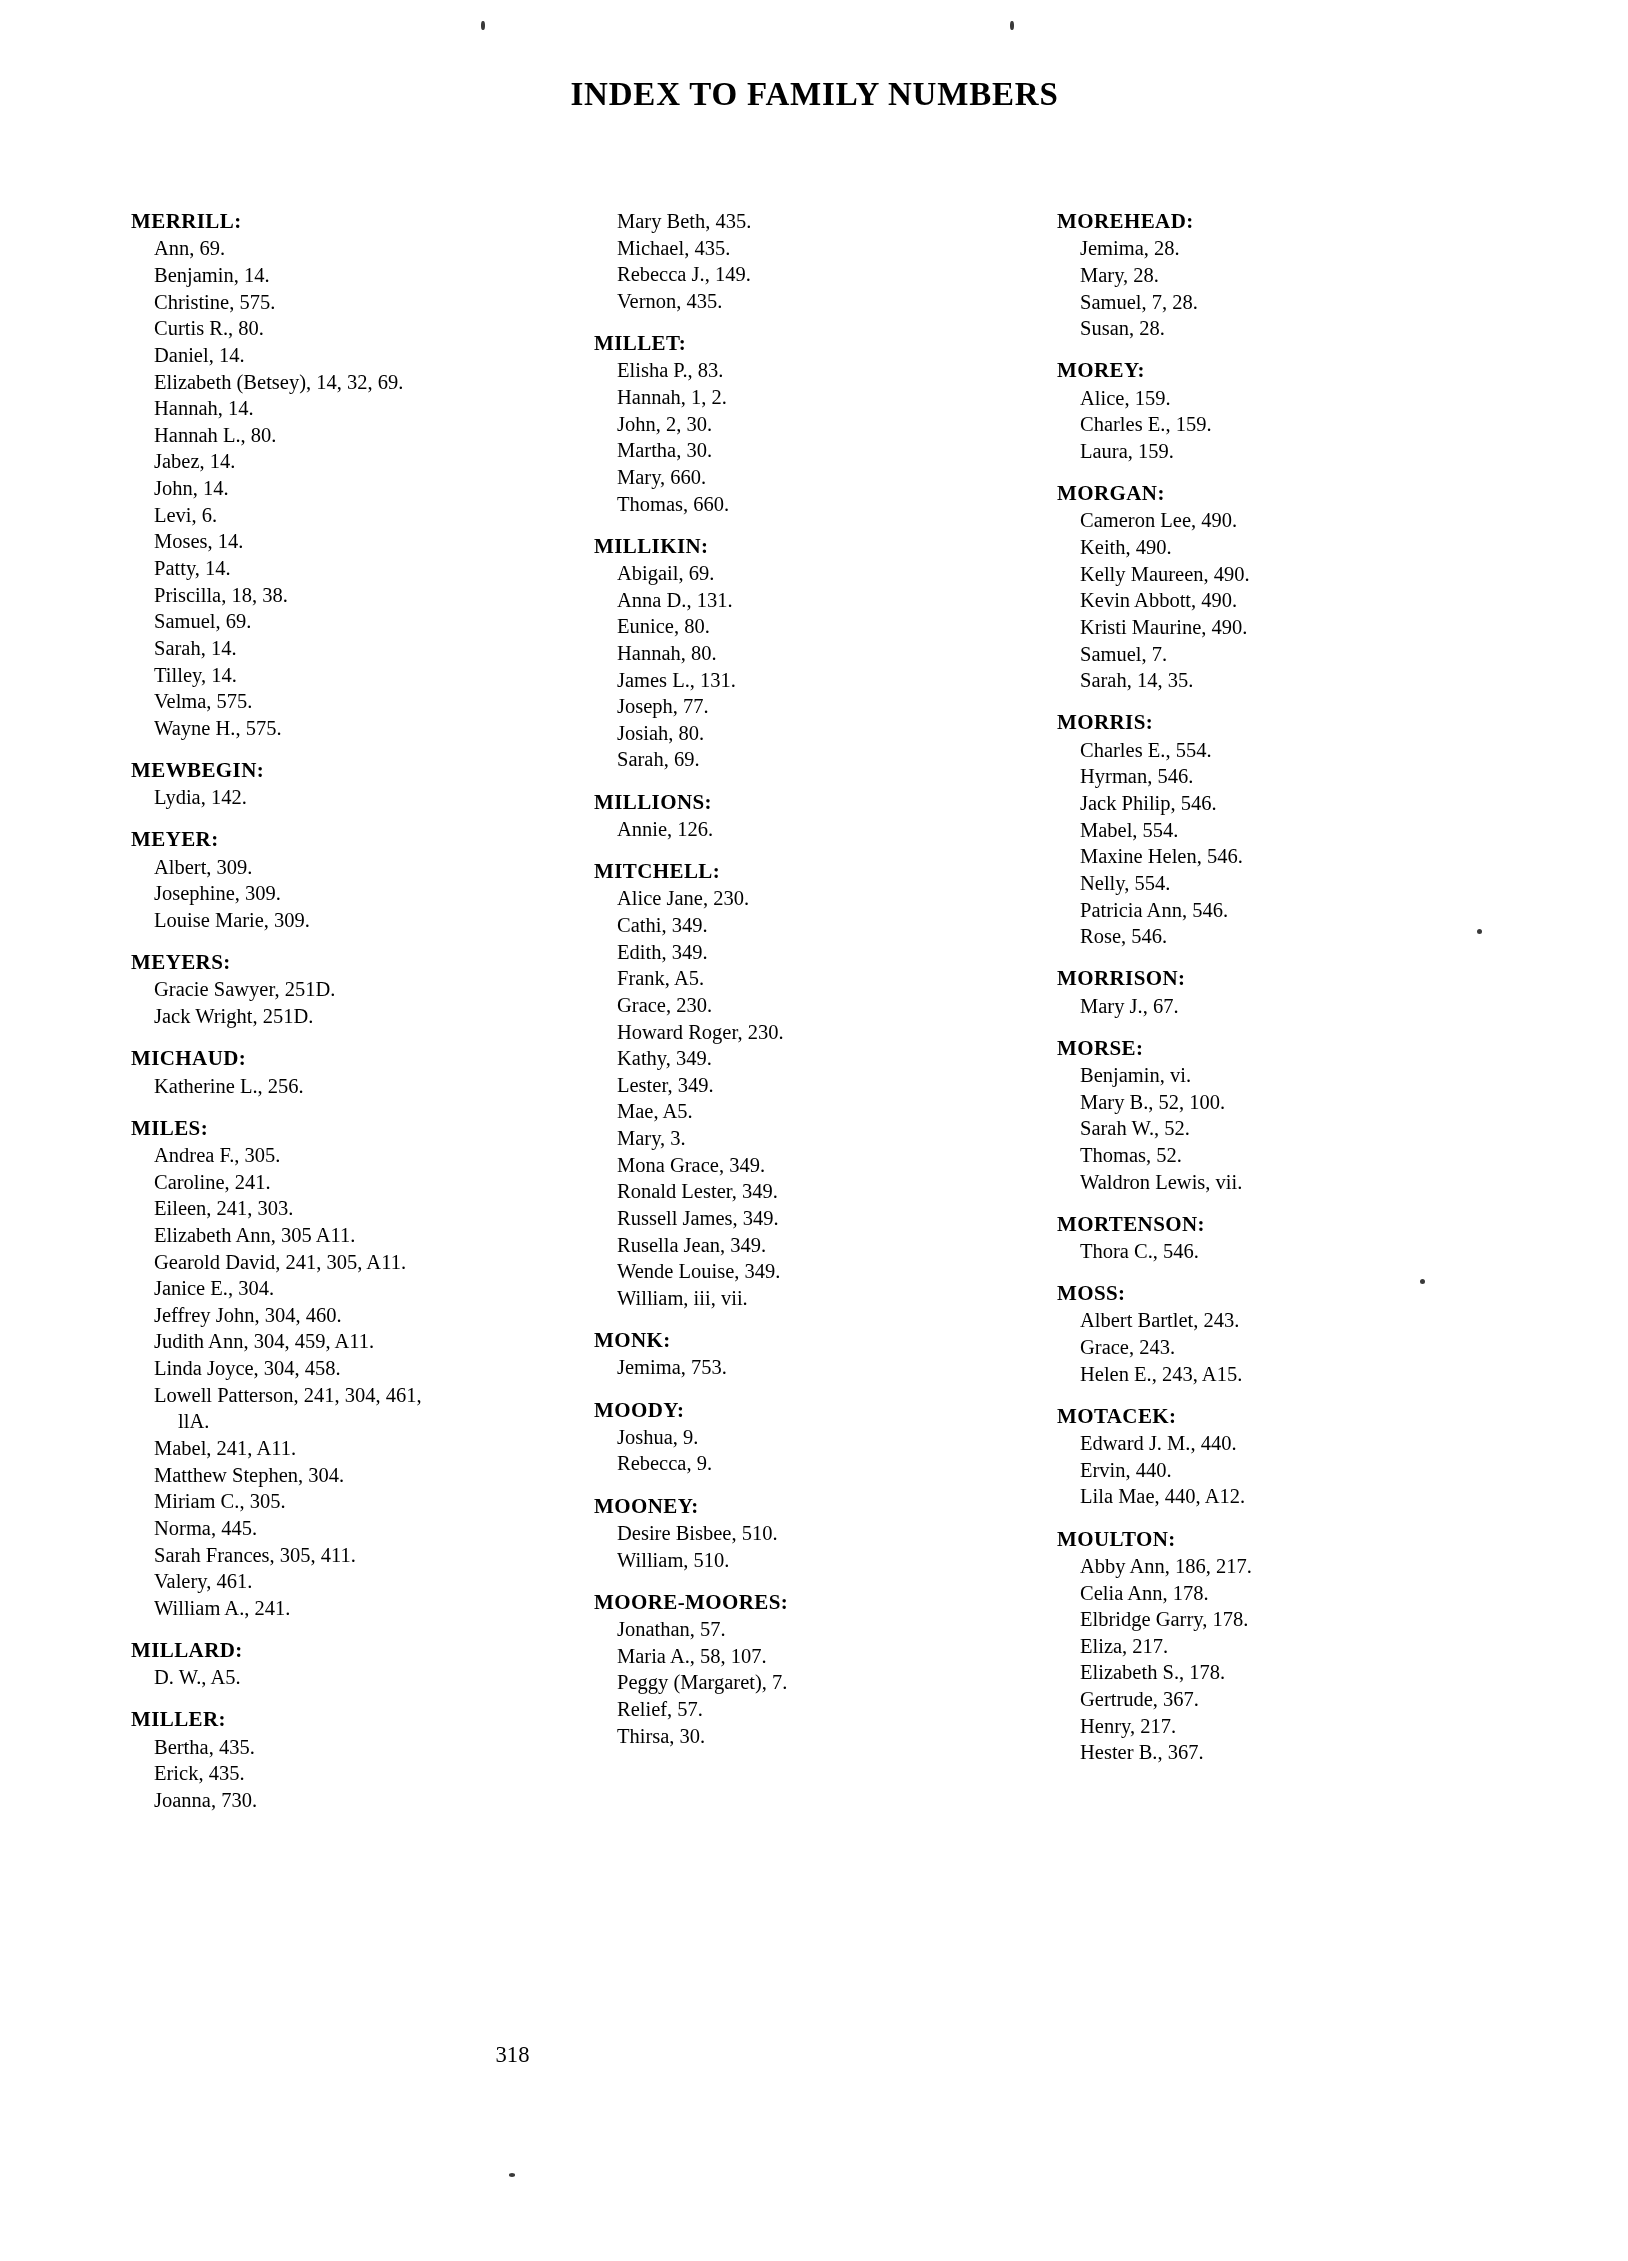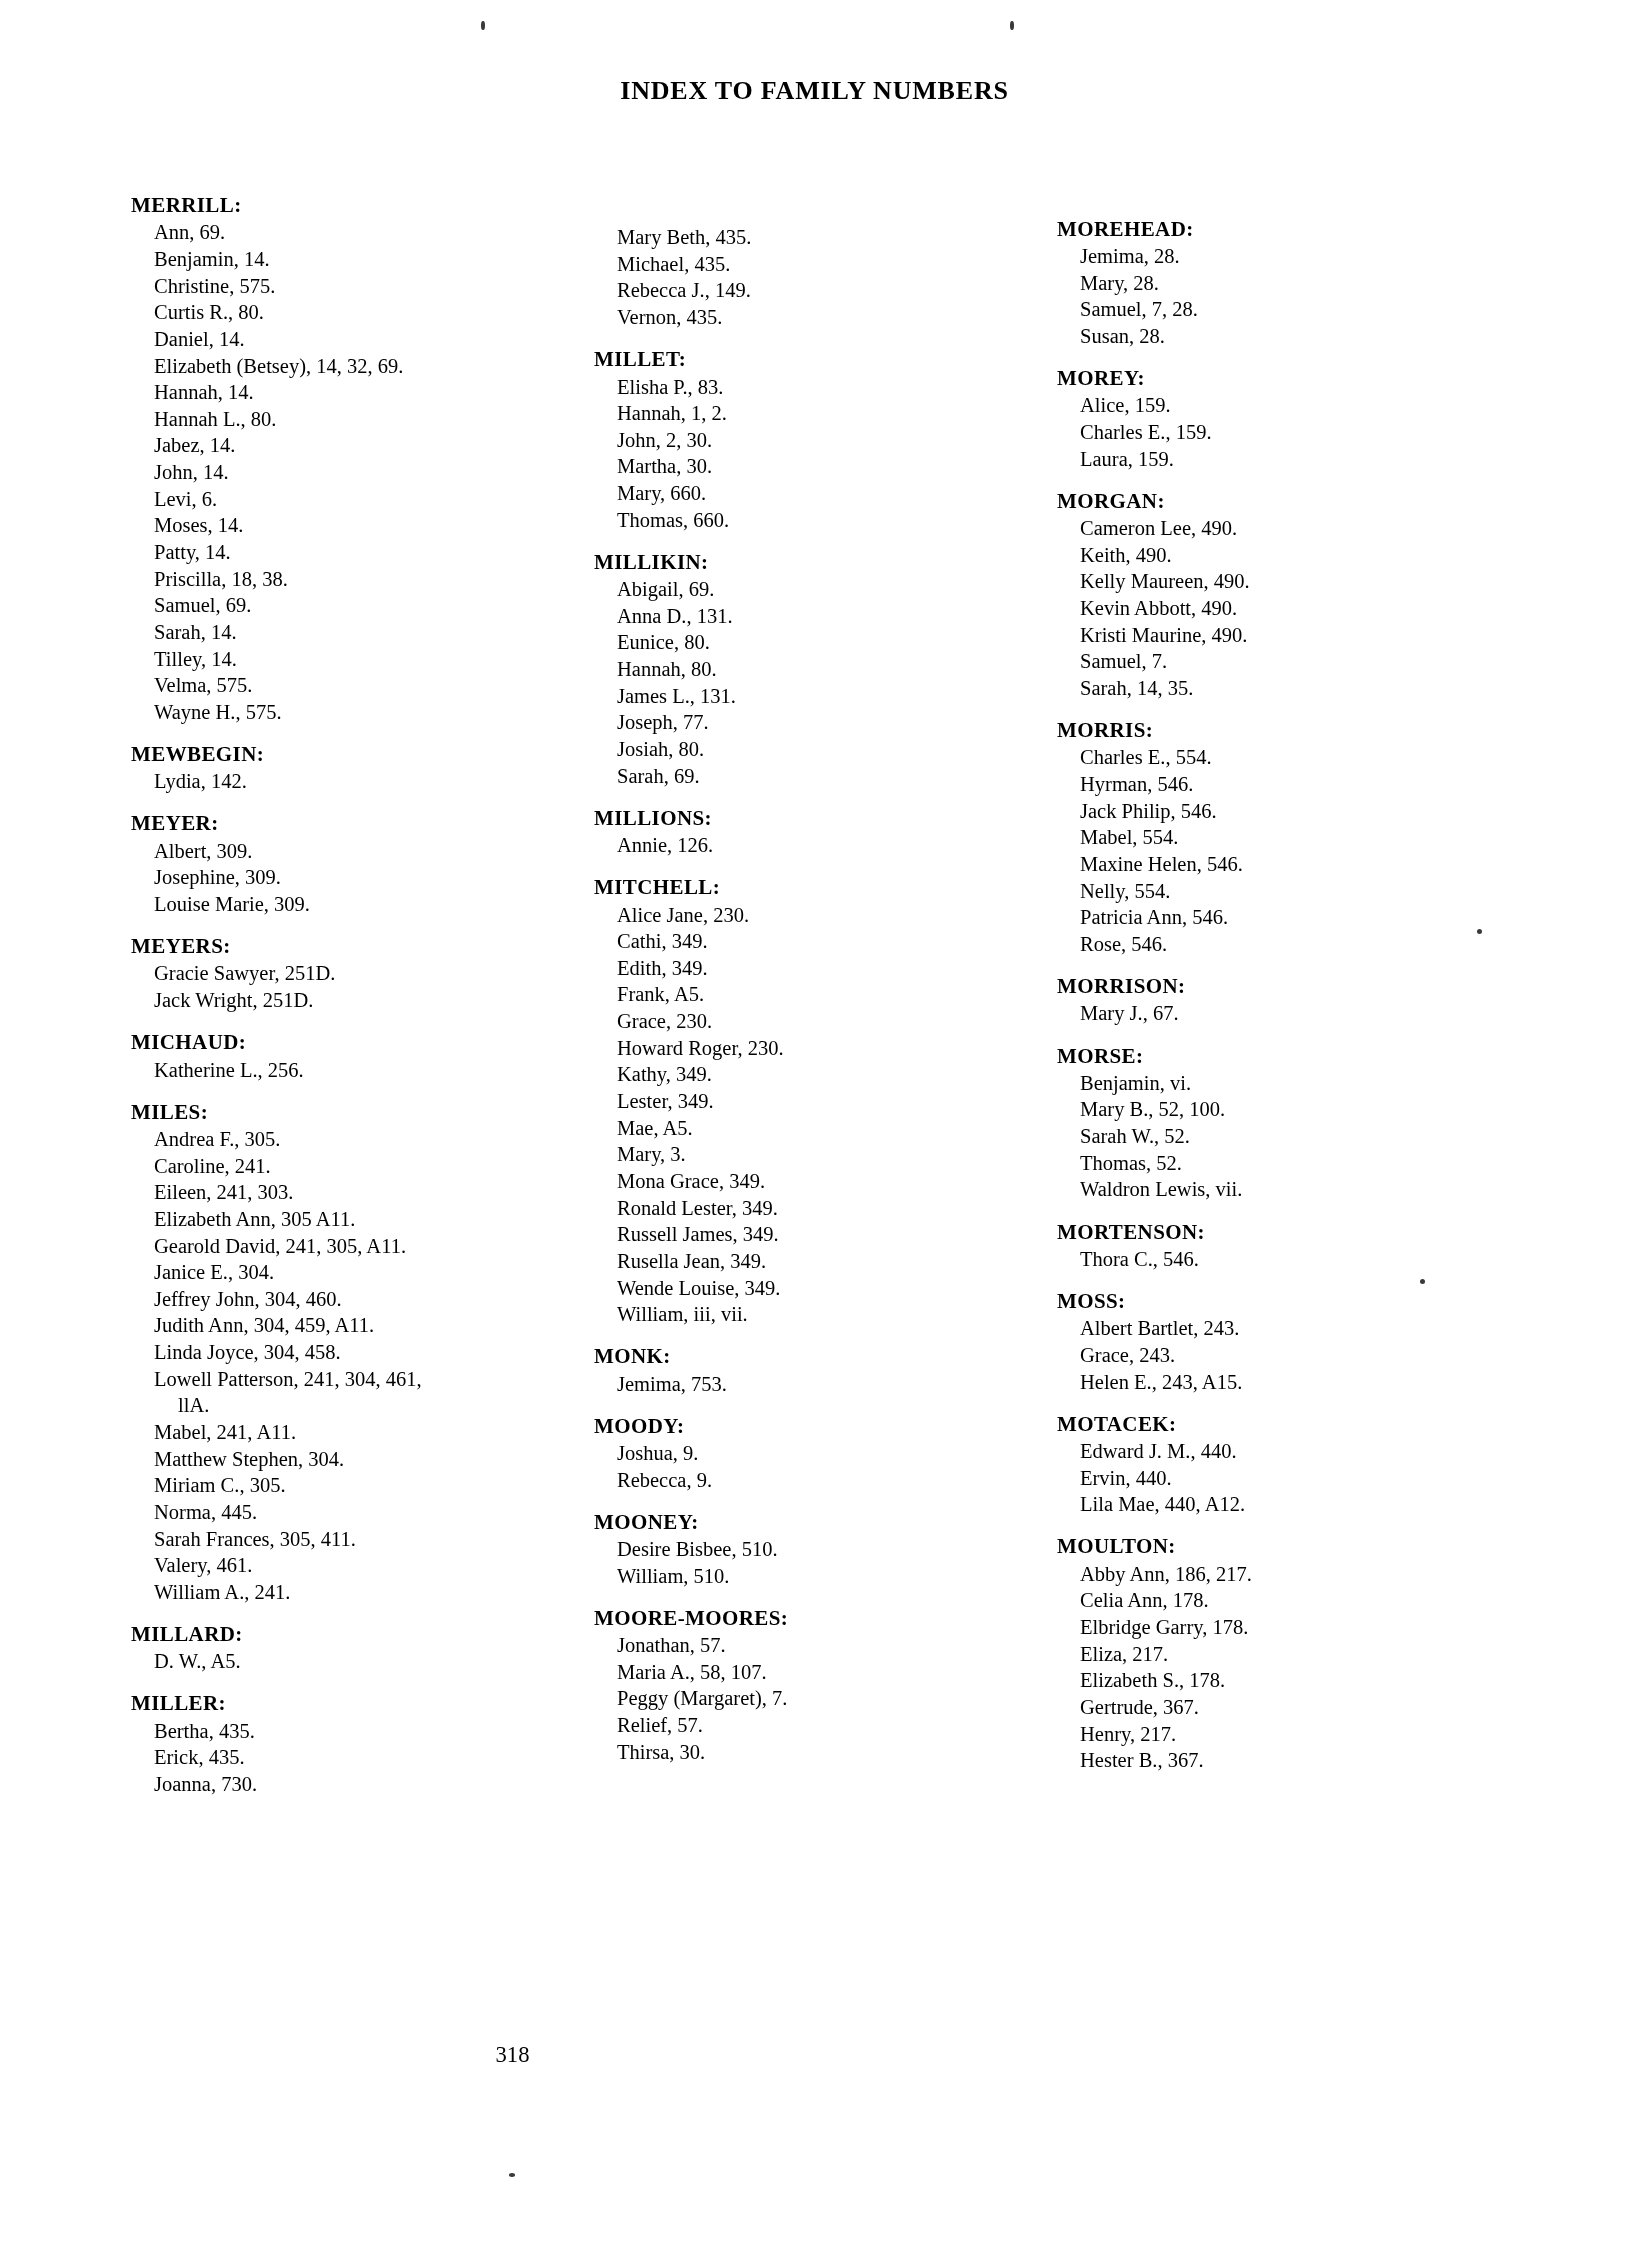--- a/index.html
+++ b/index.html
@@ -20,33 +20,33 @@
     width: 1629px;
     height: 2261px;
     box-sizing: border-box;
   }
   .page-header {
     position: absolute;
     top: 76px;
     left: 0;
     width: 1629px;
     text-align: center;
-    font-size: 26px;
+    font-size: 33px;
     font-weight: bold;
     letter-spacing: 0.8px;
     font-family: "Liberation Serif", serif;
   }
   .columns {
     position: absolute;
-    top: 192px;
+    top: 208px;
     left: 131px;
     width: 1371px;
     display: flex;
     flex-direction: row;
-    align-items: center;
+    align-items: flex-start;
   }
   .column {
     width: 431px;
     margin-right: 32px;
   }
   .column:last-child { margin-right: 0; }
 
   .group {
     margin-bottom: 15.5px;
   }

